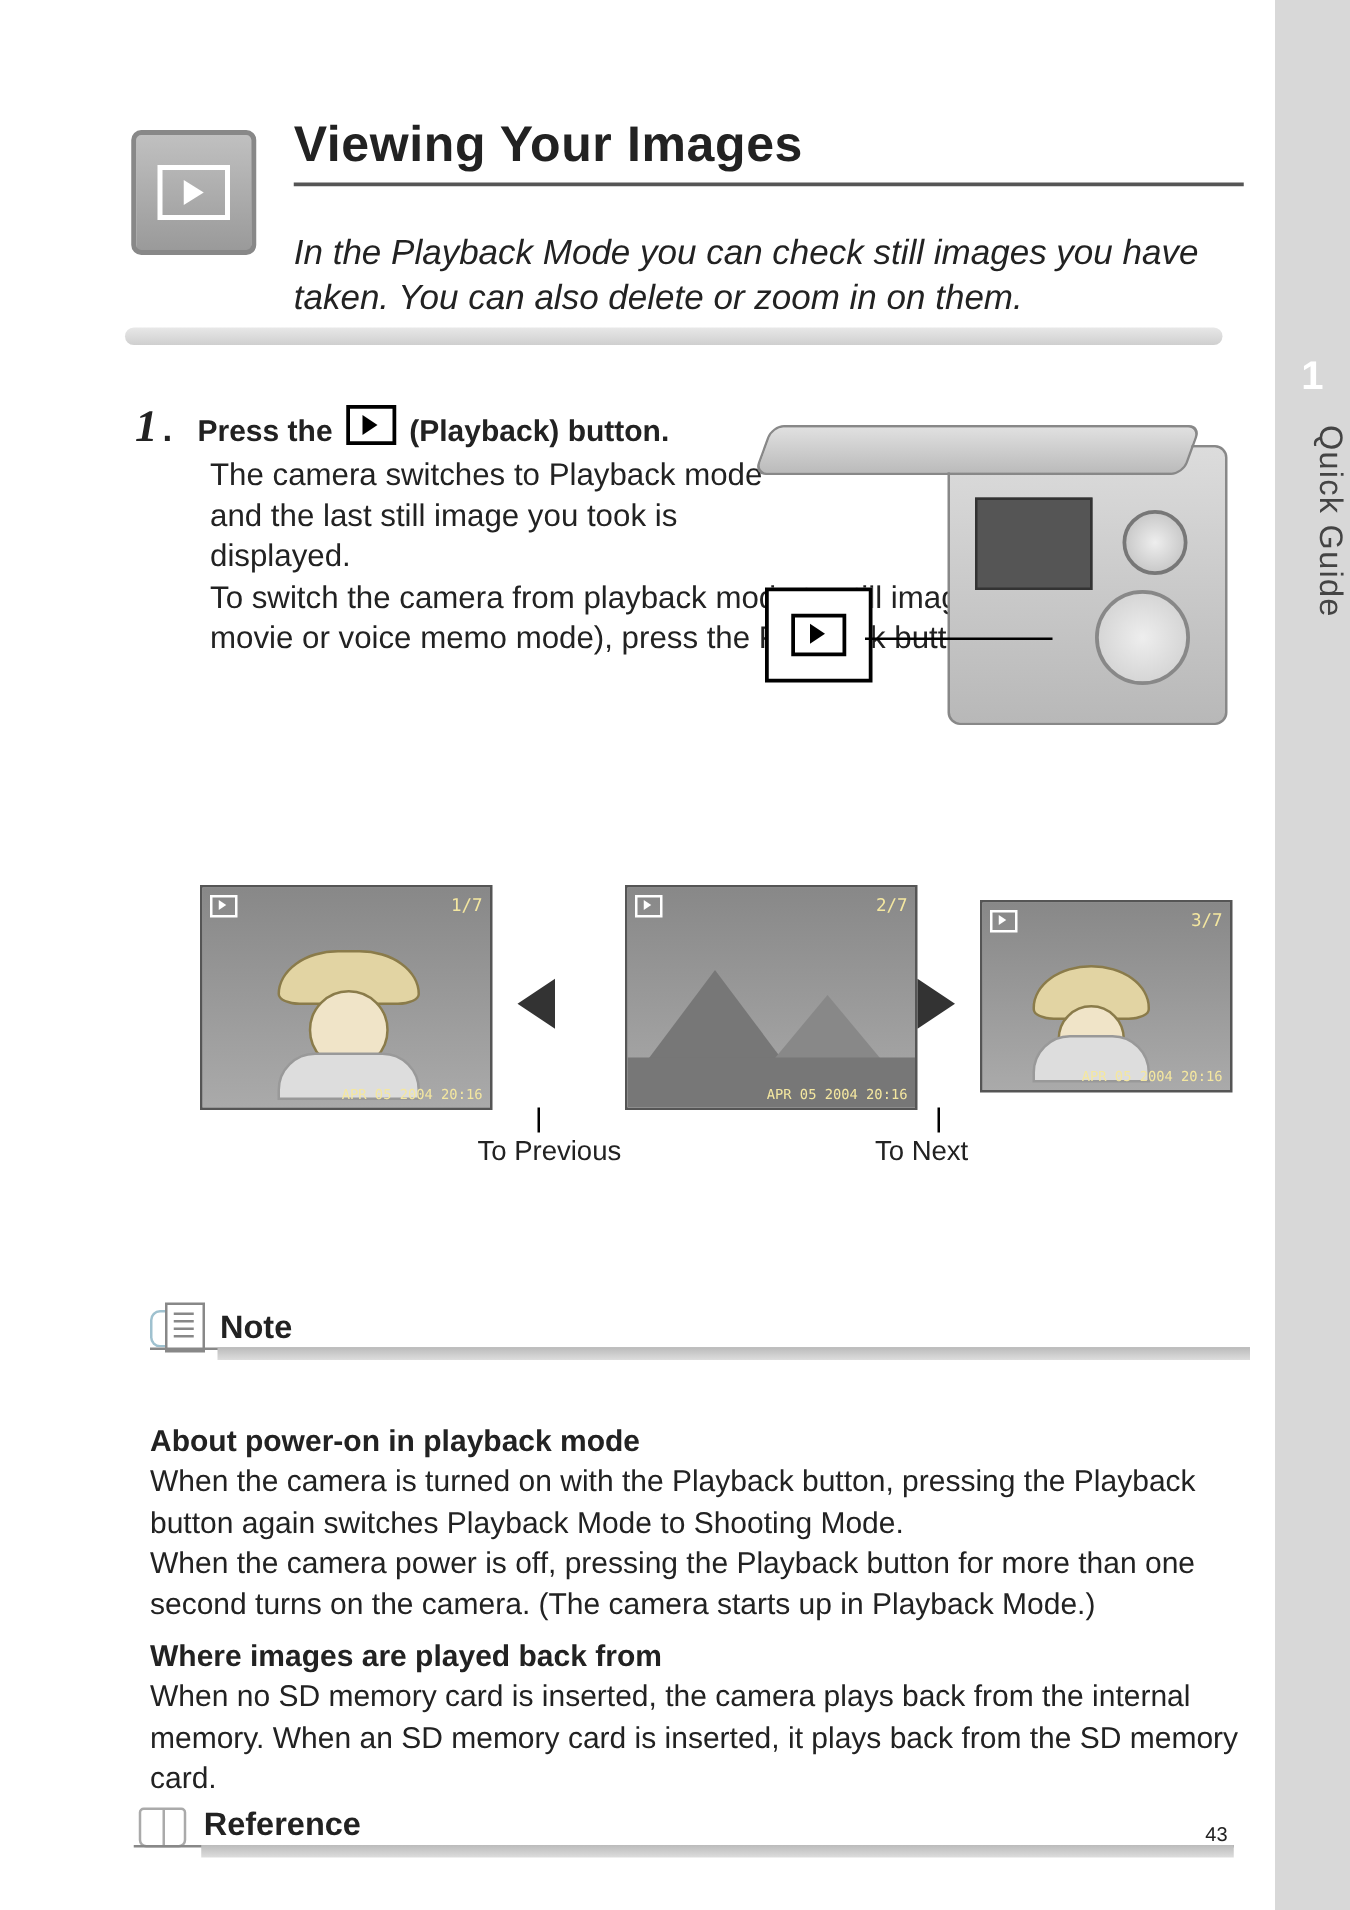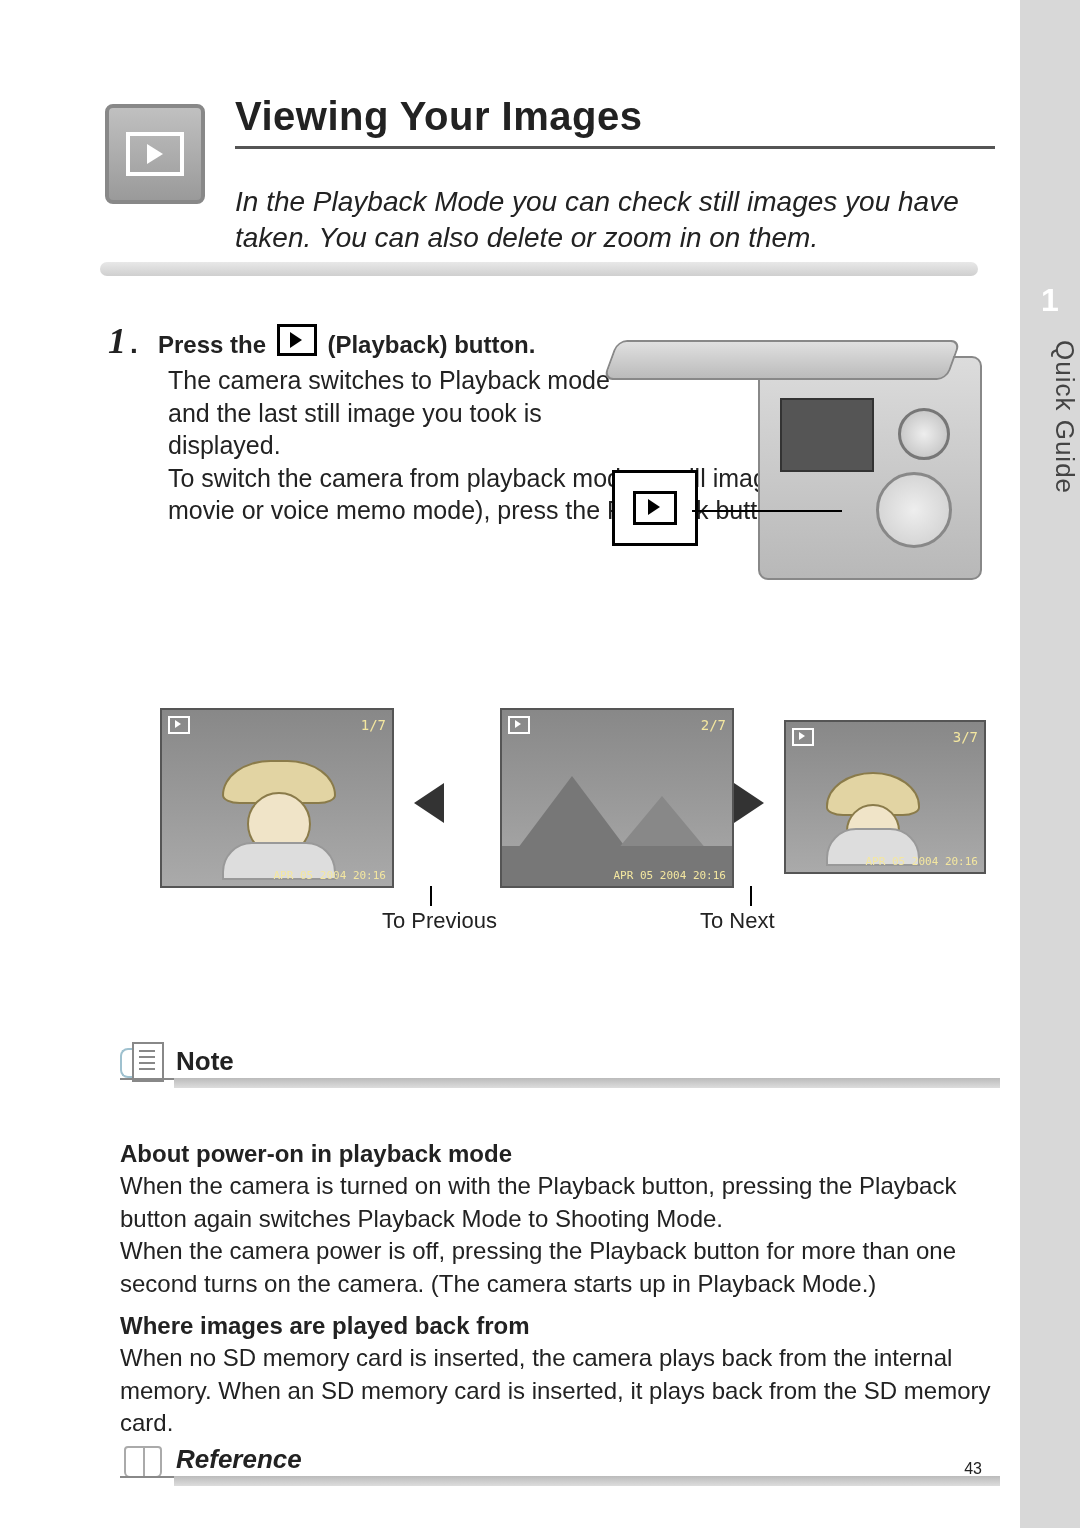--- a/index.html
+++ b/index.html
@@ -496,24 +496,23 @@
     font-size: 24px;
     line-height: 1.35;
   }
   .note-body .sub-h {
     font-weight: bold;
     margin-top: 4px;
   }
   
   .ref-block {
     position:absolute;
-    left:120px;
+    left:107px;
     top:1442px;
     width:880px;
-    font-style:italic;
   }
   .ref-header {
     position:relative;
     height:40px;
   }
   .ref-icon {
     position:absolute;
     left:0; top:0;
     width:44px; height:36px;
   }

